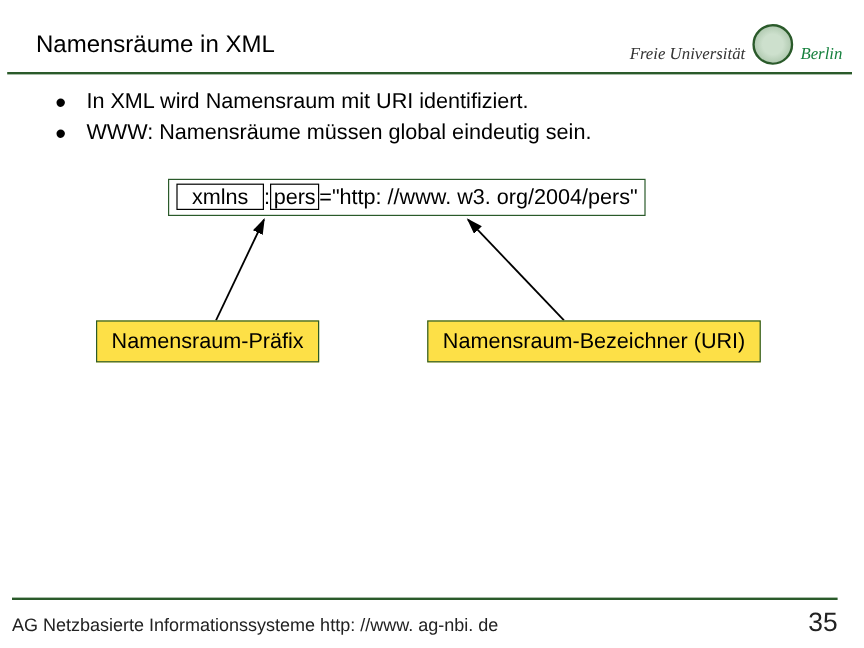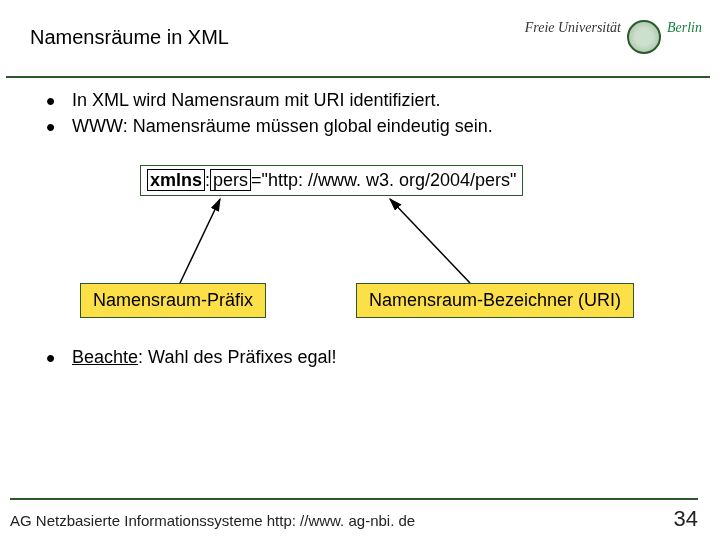--- a/index.html
+++ b/index.html
@@ -5,24 +5,24 @@
   * { box-sizing: border-box; margin: 0; padding: 0; }
   body {
     width: 720px; height: 540px;
     font-family: Verdana, Arial, sans-serif;
     background: #fff;
     position: relative;
     color: #000;
   }
   .header {
     display: flex; align-items: center; justify-content: space-between;
-    padding: 20px 18px 22px 30px;
+    padding: 20px 18px 6px 30px;
   }
   .title { font-size: 20px; font-weight: normal; }
-  .logo { display: flex; align-items: flex-start; gap: 6px; }
+  .logo { display: flex; align-items: flex-end; gap: 6px; }
   .logo-text { font-size: 14px; font-style: italic; font-family: Georgia, serif; color: #333; }
   .logo-seal {
     width: 34px; height: 34px; border-radius: 50%;
     border: 2px solid #2a5a2a; background: radial-gradient(circle, #cde0cd 40%, #9ab89a 100%);
     position: relative;
   }
   .logo-berlin { font-size: 14px; font-style: italic; font-family: Georgia, serif; color: #15803d; }
   .divider { border: none; border-top: 2px solid #2a5a2a; margin: 0 10px 0 6px; }
   .content { padding: 10px 30px 0 30px; }
   ul.bullets { list-style: none; padding-left: 16px; }
@@ -30,21 +30,21 @@
   ul.bullets li::before {
     content: "•"; position: absolute; left: 0; top: -4px;
     font-size: 26px; color: #000;
   }
   .diagram { margin: 26px auto 10px auto; position: relative; height: 170px; }
   .code-box {
     position: absolute; left: 110px; top: 0;
     border: 1.5px solid #2a5a2a; padding: 4px 6px;
     font-size: 18px; white-space: nowrap;
   }
-  .seg-xmlns { border: 1.5px solid #000; padding: 0 2px; font-weight: bold; }
+  .seg-xmlns { border: 1.5px solid #000; padding: 0 12px; }
   .seg-pers { border: 1.5px solid #000; padding: 0 2px; }
   .label-box {
     position: absolute;
     border: 1.5px solid #2a5a2a;
     padding: 6px 12px;
     font-size: 18px;
     background: #fde047;
   }
   .label-prefix { left: 50px; top: 118px; }
   .label-uri { left: 326px; top: 118px; }
@@ -96,25 +96,22 @@
 
     <div class="label-box label-prefix">
       <span>Namensraum-Präfix</span>
     </div>
     <div class="label-box label-uri">
       <span>Namensraum-Bezeichner (URI)</span>
     </div>
   </div>
 
   <ul class="bullets bullets2">
-    <li>
-      <span class="underline">Beachte</span><span>: Wahl des Präfixes egal!</span>
-    </li>
   </ul>
 </div>
 
 <div class="footer">
   <hr class="footer-line">
   <div class="footer-row">
     <span class="footer-text">AG Netzbasierte Informationssysteme http: //www. ag-nbi. de</span>
-    <span class="page-num">34</span>
+    <span class="page-num">35</span>
   </div>
 </div>
 
 </body></html>

